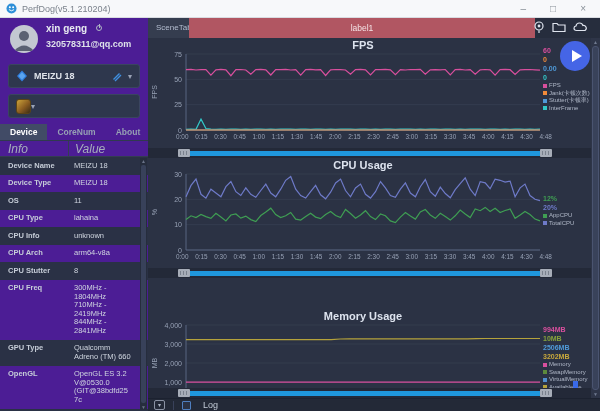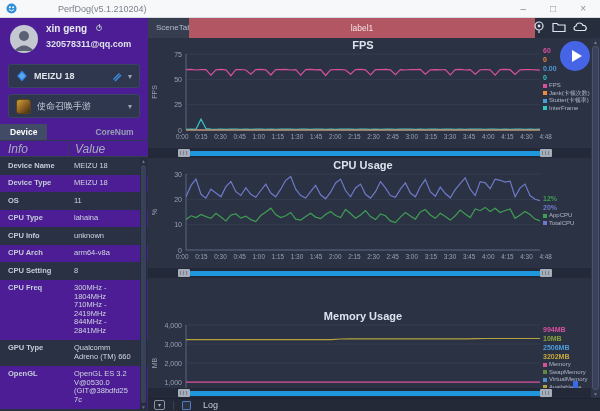--- a/index.html
+++ b/index.html
@@ -1,21 +1,21 @@
 <!DOCTYPE html>
 <html><head>
 <meta charset="utf-8">
 <style>
   * { margin:0; padding:0; box-sizing:border-box; }
   html,body { width:600px; height:411px; overflow:hidden; }
   body { position:relative; background:#2b3244; font-family:"Liberation Sans","DejaVu Sans",sans-serif; }
 
   
   #titlebar { position:absolute; left:0; top:0; width:600px; height:18px; background:#f7f8fa;
-    border-bottom:1px solid #d9dce1; display:flex; align-items:center; padding:0 6px;gap:36px; }
+    border-bottom:1px solid #d9dce1; display:flex; align-items:center; padding:0 6px; }
   #titlebar .logo { width:11px; height:11px; margin-right:5px; flex:0 0 auto; }
   #titlebar .wtitle { font-size:9px; color:#7b828c; flex:1; }
   #titlebar .wctl { display:flex; gap:24px; padding-right:8px; }
   #titlebar .wctl span { font-size:10px; color:#8a9199; cursor:default; line-height:18px; }
 
   
   #sidebar { position:absolute; left:0; top:18px; width:148px; height:393px; background:#4c1d95; overflow:hidden; }
   .usercard { position:absolute; left:0; top:0; width:148px; height:42px; }
   .avatar { position:absolute; left:10px; top:7px; width:28px; height:28px; border-radius:50%;
     background:#c3c8d1; overflow:hidden; }
@@ -30,21 +30,21 @@
     border-radius:3px; display:flex; align-items:center; padding:0 7px; cursor:pointer; }
   #dev-drop { top:46px; }
   #app-drop { top:76px; }
   .drop .dlabel { font-size:9px; font-weight:bold; color:#dfe3ea; flex:1; margin-left:6px; }
   #app-drop .dlabel { color:#c3cad6; font-weight:normal; }
   .caret { font-size:8px; color:#9aa3b6; }
   .gameic { width:15px; height:15px; border-radius:3px;
     background:linear-gradient(135deg,#caa23a 0%,#8a5c20 55%,#3c2c14 100%); border:1px solid #5a4316; }
 
   .stabs { position:absolute; left:0; top:106px; width:148px; height:17px; display:flex;
-    border-bottom:1px solid #303a4e;gap:38px; }
+    border-bottom:1px solid #303a4e; }
   .stab { padding:0 10px; line-height:17px; font-size:8.5px; font-weight:bold; color:#96a0b4; cursor:pointer; }
   .stab.active { background:#414b66; color:#ffffff; }
 
   .tbl { position:absolute; left:0; top:123px; width:148px; height:270px; }
   .thead { display:flex; height:16px; line-height:16px; border-bottom:1px solid #343d52; }
   .thead span { font-size:12px; color:#a6aebc;font-style:italic; }
   .thead .c1 { width:68px; padding-left:8px; }
   .thead .c2 { flex:1; padding-left:6px; border-left:1px solid #343d52; }
   .trow { display:flex; font-size:7.5px; line-height:8.5px; }
   .trow:nth-child(odd) { background:#2a3145; }
@@ -153,21 +153,20 @@
     </svg>
     <span class="dlabel">MEIZU 18</span>
     <svg width="11" height="11" viewBox="0 0 11 11" style="margin-right:5px;">
       <path d="M1.5 8.5 L7.5 2.5 M3 10 L9 4" stroke="#3f8fe0" stroke-width="1.4" fill="none"></path>
     </svg>
     <span class="caret">▾</span>
   </div>
 
   <div class="drop" id="app-drop">
     <span class="gameic"></span>
-    <span class="dlabel">使命召唤手游</span>
     <span class="caret">▾</span>
   </div>
 
   <div class="stabs">
       <span class="stab active">Device</span>
       <span class="stab">CoreNum</span>
       <span class="stab">About</span>
     </div>
 
   <div class="tbl">
@@ -194,21 +193,21 @@
         </div>
         <div class="trow">
           <span class="c1">CPU Info</span>
           <span class="c2">unknown</span>
         </div>
         <div class="trow">
           <span class="c1">CPU Arch</span>
           <span class="c2">arm64-v8a</span>
         </div>
         <div class="trow">
-          <span class="c1">CPU Setting</span>
+          <span class="c1">CPU Stutter</span>
           <span class="c2">8</span>
         </div>
         <div class="trow">
           <span class="c1">CPU Freq</span>
           <span class="c2">300MHz - 1804MHz 710MHz - 2419MHz 844MHz - 2841MHz</span>
         </div>
         <div class="trow">
           <span class="c1">GPU Type</span>
           <span class="c2">Qualcomm Adreno (TM) 660</span>
         </div>

